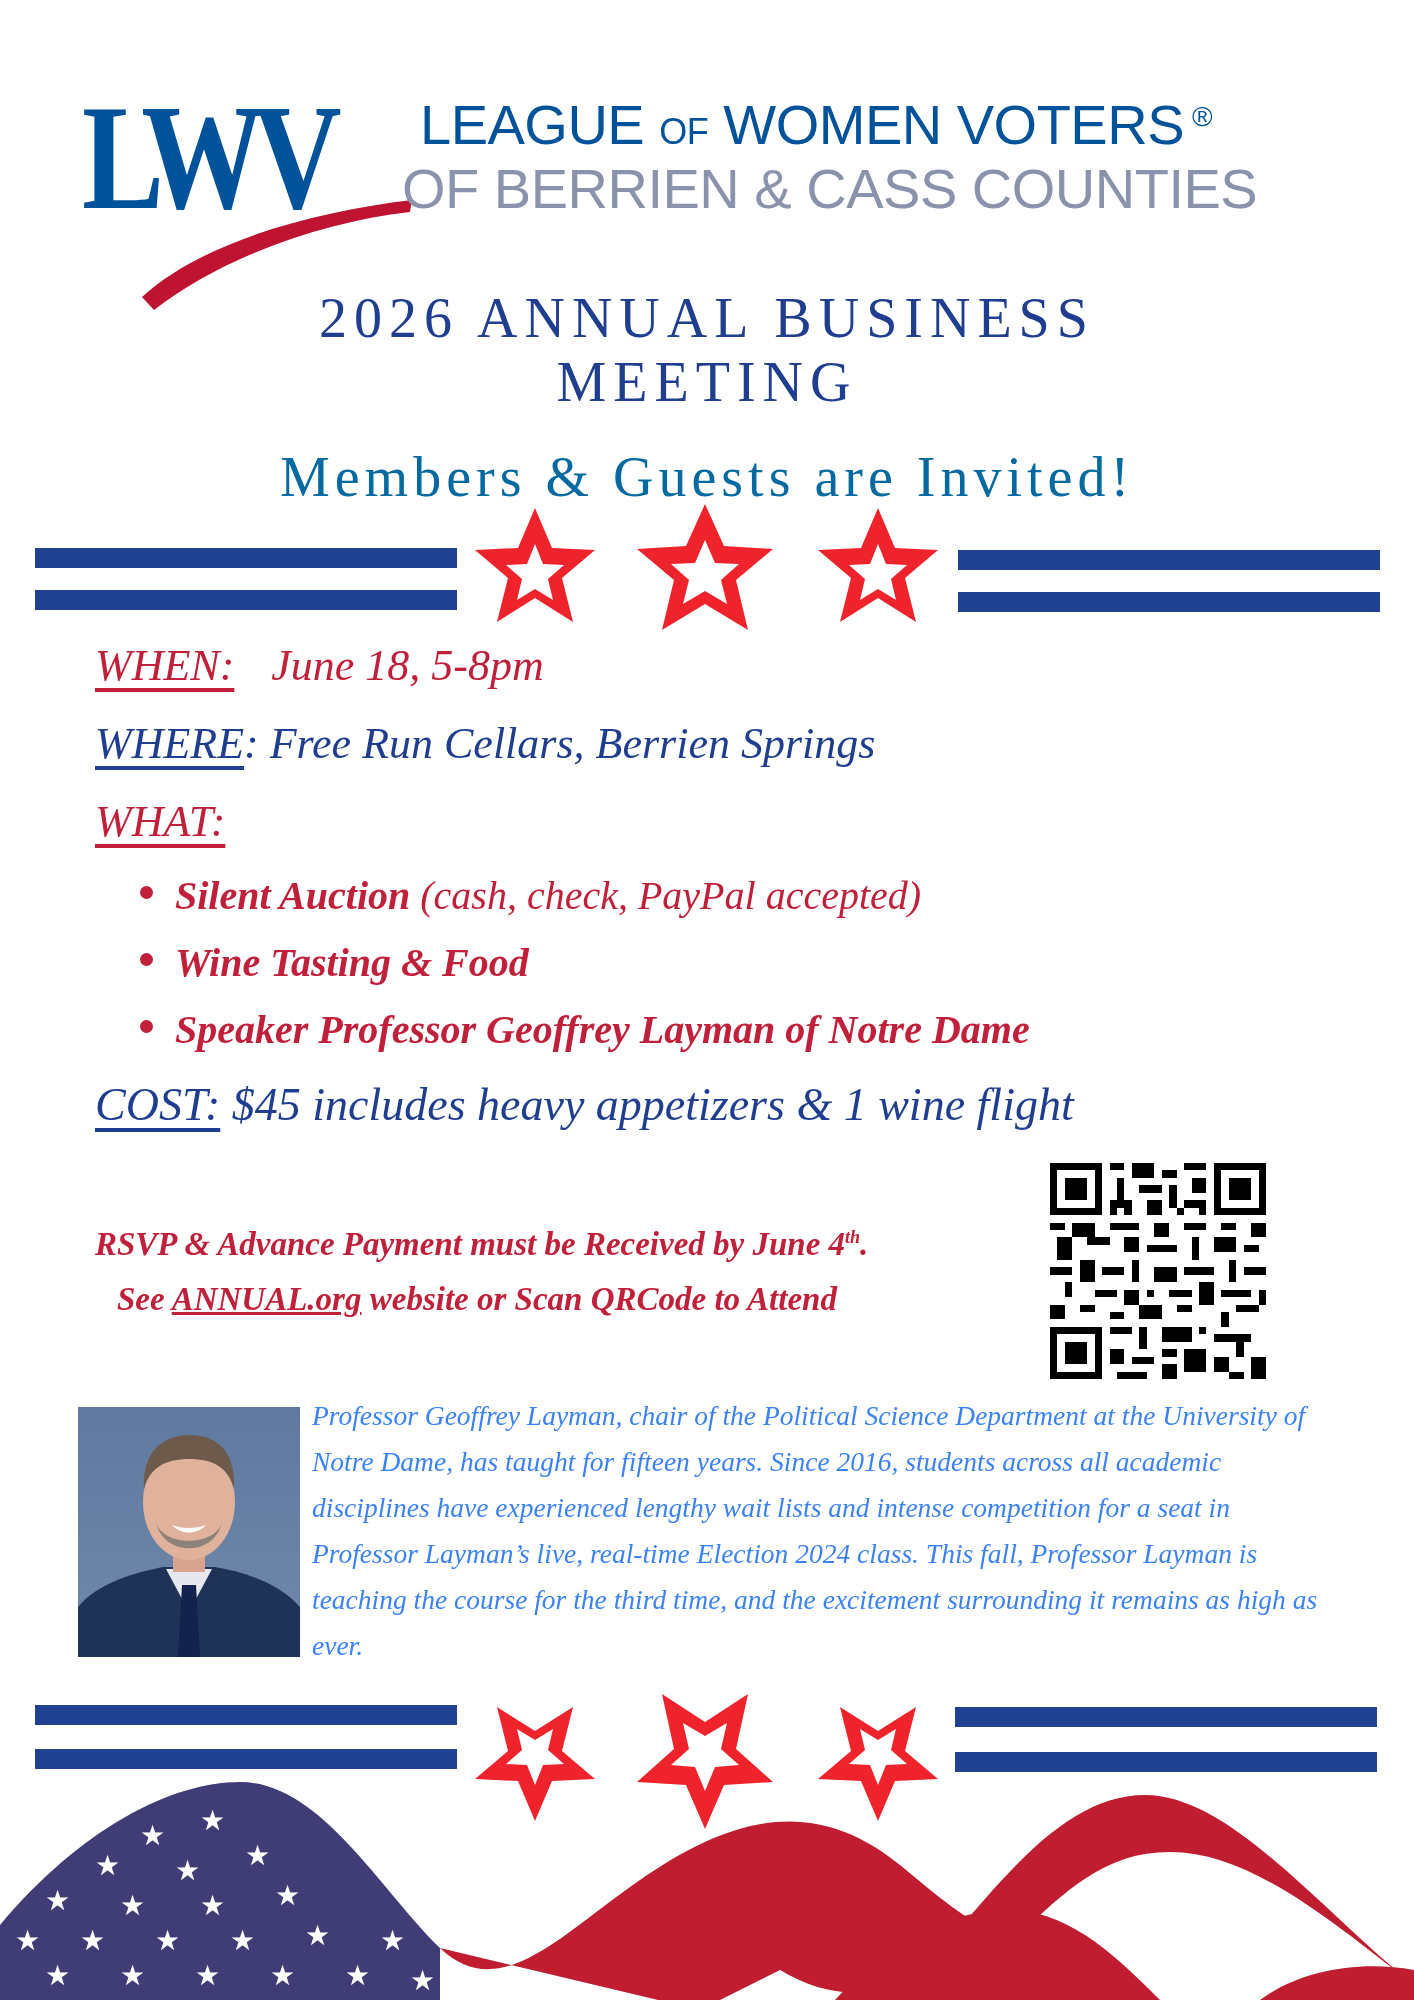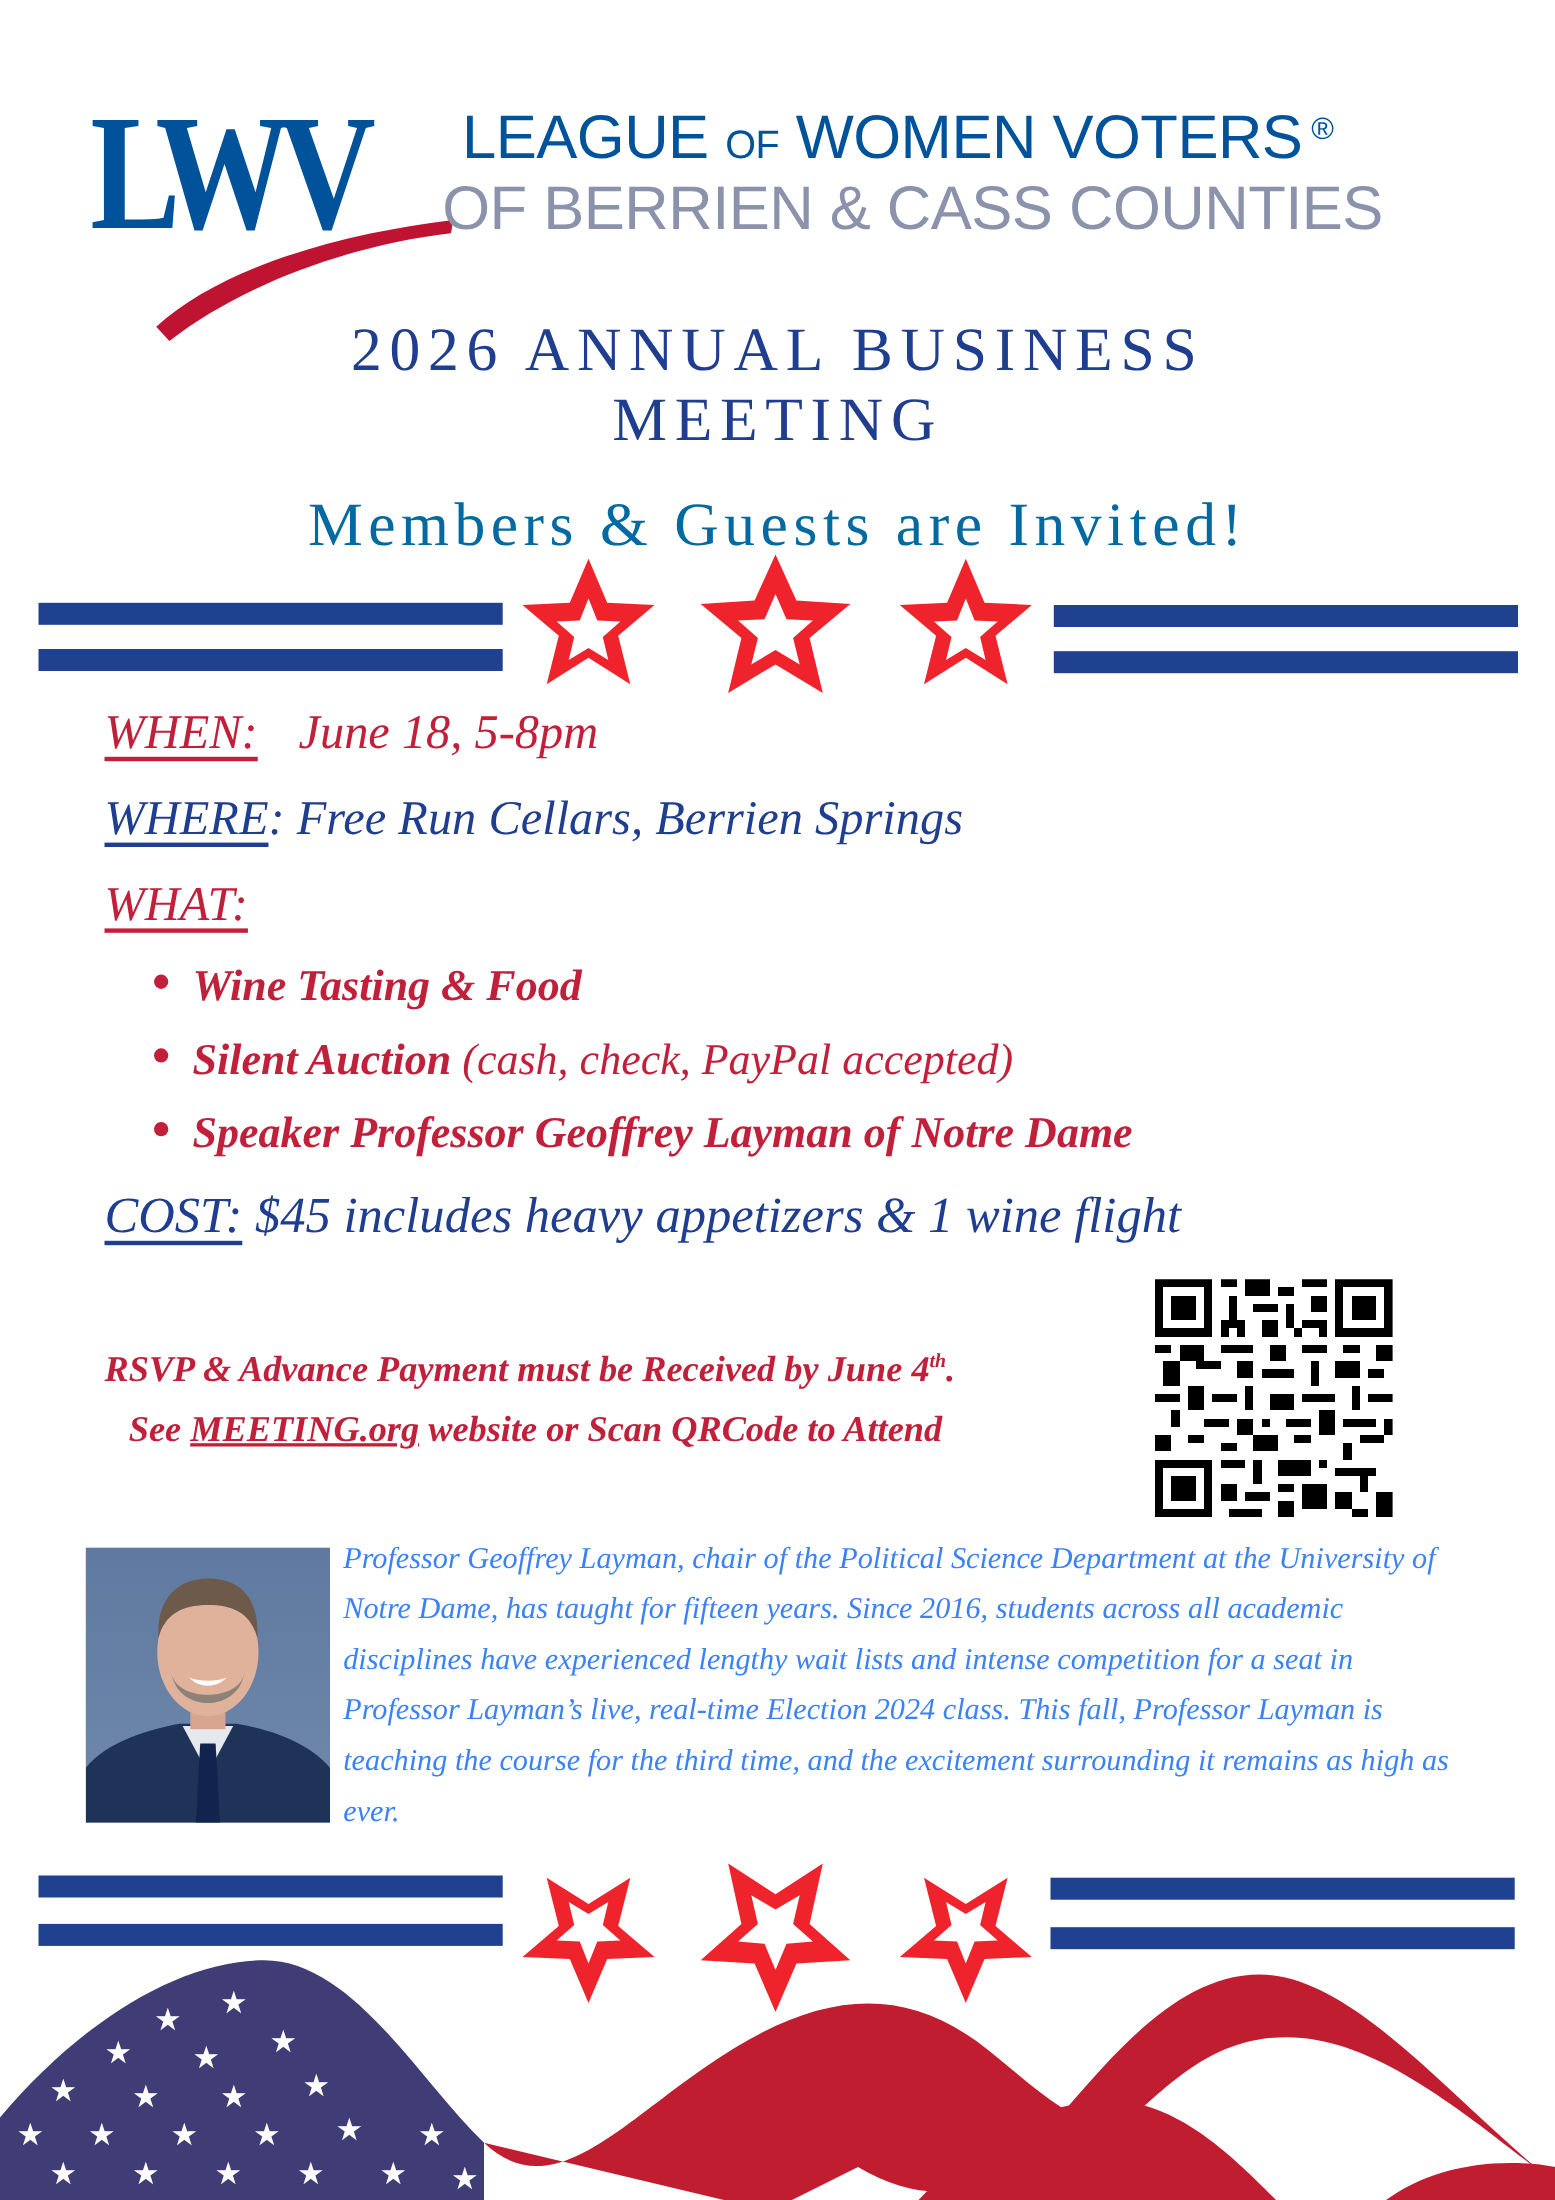--- a/index.html
+++ b/index.html
@@ -76,32 +76,32 @@
   <span class="red" style="margin-left:26px;">June 18, 5-8pm</span>
 </div>
 <div class="abs row" style="top:718px;">
   <span class="lbl blue">WHERE</span><span class="blue">:</span>
   <span class="blue">Free Run Cellars, Berrien Springs</span>
 </div>
 <div class="abs row" style="top:796px;">
   <span class="lbl red">WHAT:</span>
 </div>
 <ul class="abs bullets">
+  <li><span class="dot"></span><b>Silent Auction</b><span> (cash, check, PayPal accepted)</span></li>
   <li><span class="dot"></span><b>Wine Tasting &amp; Food</b></li>
-  <li><span class="dot"></span><b>Silent Auction</b><span> (cash, check, PayPal accepted)</span></li>
   <li><span class="dot"></span><b>Speaker Professor Geoffrey Layman of Notre Dame</b></li>
 </ul>
 <div class="abs row" style="top:1078px;font-size:46px;">
   <span class="lbl blue">COST:</span>
   <span class="blue">$45 includes heavy appetizers &amp; 1 wine flight</span>
 </div>
 
 <div class="abs rsvp">
   <div><b><span>RSVP &amp; Advance Payment must be Received by June 4</span><sup>th</sup><span>.</span></b></div>
-  <div style="padding-left:22px;"><b><span>See </span><a>MEETING.org</a><span> website or Scan QRCode to Attend</span></b></div>
+  <div style="padding-left:22px;"><b><span>See </span><a>ANNUAL.org</a><span> website or Scan QRCode to Attend</span></b></div>
 </div>
 
 <svg class="abs qr" viewBox="0 0 29 29" shape-rendering="crispEdges">
   <rect width="29" height="29" fill="#fff"></rect>
   <g fill="#000">
     <path d="M0 0h7v7h-7z M1 1v5h5v-5z M2 2h3v3h-3z" fill-rule="evenodd"></path>
     <path d="M22 0h7v7h-7z M23 1v5h5v-5z M24 2h3v3h-3z" fill-rule="evenodd"></path>
     <path d="M0 22h7v7h-7z M1 23v5h5v-5z M2 24h3v3h-3z" fill-rule="evenodd"></path>
     <path d="M8 0h2v1h-2z M11 0h3v2h-3z M15 1h2v1h-2z M18 0h3v1h-3z M9 2h1v3h-1z M12 3h3v1h-3z M16 3h1v3h-1z M19 2h2v2h-2z M8 5h3v1h-3z M13 5h2v2h-2z M18 5h3v1h-3z
              M8 6h1v1h-1z M10 6h1v1h-1z M17 6h1v1h-1z M20 6h1v1h-1z

